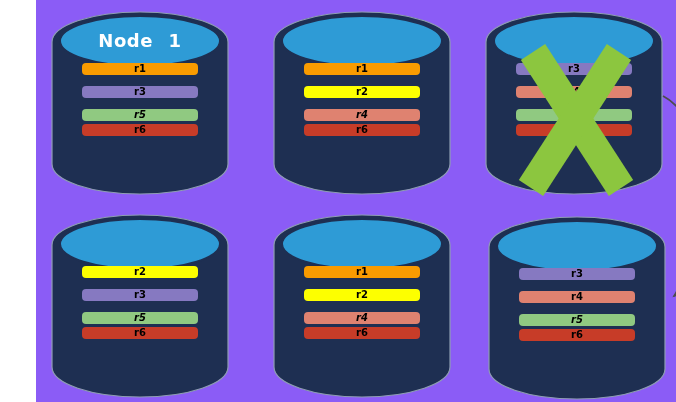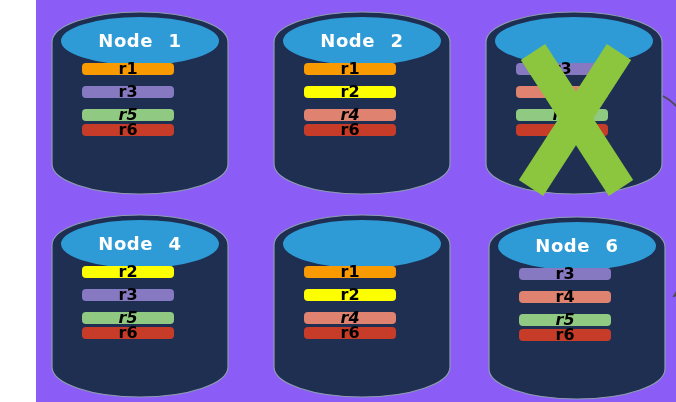--- a/index.html
+++ b/index.html
@@ -48,27 +48,27 @@
     text-align: center;
     color: var(--title-text);
     font-size: 18px;
     font-weight: bold;
     word-spacing: 9px;
     letter-spacing: 0.5px;
   }
   .bar {
     position: absolute;
     left: 33px;
-    width: 92px;
+    width: 116px;
     height: 12px;
     line-height: 12px;
     border-radius: 4px;
     text-align: center;
     color: var(--bar-text);
-    font-size: 16px;
+    font-size: 10px;
     font-weight: bold;
   }
   .bar.b0 { top: 55px; }
   .bar.b1 { top: 78px; }
   .bar.b2 { top: 101px; font-style: italic; }
   .bar.b3 { top: 116px; }
   .xmark {
     position: absolute;
     left: 0; top: 0;
     width: 182px;
@@ -108,21 +108,20 @@
     <div class="bar b1" style="background: rgb(134, 121, 193);">r3</div>
     <div class="bar b2" style="background: rgb(144, 201, 129);">r5</div>
     <div class="bar b3" style="background: rgb(199, 60, 40);">r6</div>
   </div>
 
   <div class="node" style="left:235px; top:8px;">
     <svg class="cyl" viewBox="0 0 182 190">
       <path class="cyl-body" d="M3,34 A88,30 0 0 1 179,34 L179,156 A88,30 0 0 1 3,156 Z"></path>
       <ellipse class="cyl-top" cx="91" cy="33" rx="80" ry="25"></ellipse>
     </svg>
-    <div class="node-title">Node 2</div>
     <div class="bar b0" style="background: rgb(249, 155, 0);">r1</div>
     <div class="bar b1" style="background: rgb(253, 255, 0);">r2</div>
     <div class="bar b2" style="background: rgb(223, 130, 112);">r4</div>
     <div class="bar b3" style="background: rgb(199, 60, 40);">r6</div>
   </div>
 
   <div class="node" style="left:447px; top:8px;">
     <svg class="cyl" viewBox="0 0 182 190">
       <path class="cyl-body" d="M3,34 A88,30 0 0 1 179,34 L179,156 A88,30 0 0 1 3,156 Z"></path>
       <ellipse class="cyl-top" cx="91" cy="33" rx="80" ry="25"></ellipse>
@@ -135,21 +134,20 @@
       <line x1="50" y1="44" x2="138" y2="180"></line>
       <line x1="136" y1="44" x2="48" y2="180"></line>
     </svg>
   </div>
 
   <div class="node" style="left:13px; top:211px;">
     <svg class="cyl" viewBox="0 0 182 190">
       <path class="cyl-body" d="M3,34 A88,30 0 0 1 179,34 L179,156 A88,30 0 0 1 3,156 Z"></path>
       <ellipse class="cyl-top" cx="91" cy="33" rx="80" ry="25"></ellipse>
     </svg>
-    <div class="node-title">Node 4</div>
     <div class="bar b0" style="background: rgb(253, 255, 0);">r2</div>
     <div class="bar b1" style="background: rgb(134, 121, 193);">r3</div>
     <div class="bar b2" style="background: rgb(144, 201, 129);">r5</div>
     <div class="bar b3" style="background: rgb(199, 60, 40);">r6</div>
   </div>
 
   <div class="node" style="left:235px; top:211px;">
     <svg class="cyl" viewBox="0 0 182 190">
       <path class="cyl-body" d="M3,34 A88,30 0 0 1 179,34 L179,156 A88,30 0 0 1 3,156 Z"></path>
       <ellipse class="cyl-top" cx="91" cy="33" rx="80" ry="25"></ellipse>
@@ -158,21 +156,20 @@
     <div class="bar b1" style="background: rgb(253, 255, 0);">r2</div>
     <div class="bar b2" style="background: rgb(223, 130, 112);">r4</div>
     <div class="bar b3" style="background: rgb(199, 60, 40);">r6</div>
   </div>
 
   <div class="node" style="left:450px; top:213px;">
     <svg class="cyl" viewBox="0 0 182 190">
       <path class="cyl-body" d="M3,34 A88,30 0 0 1 179,34 L179,156 A88,30 0 0 1 3,156 Z"></path>
       <ellipse class="cyl-top" cx="91" cy="33" rx="80" ry="25"></ellipse>
     </svg>
-    <div class="node-title">Node 6</div>
     <div class="bar b0" style="background: rgb(134, 121, 193);">r3</div>
     <div class="bar b1" style="background: rgb(223, 130, 112);">r4</div>
     <div class="bar b2" style="background: rgb(144, 201, 129);">r5</div>
     <div class="bar b3" style="background: rgb(199, 60, 40);">r6</div>
   </div>
 
   <svg class="arrow-layer" viewBox="0 0 676 402">
     <defs>
       <marker id="arrowhead" markerUnits="userSpaceOnUse" markerWidth="16" markerHeight="14" refX="12" refY="5.5" orient="auto">
         <path d="M0,0 L14,5.5 L0,11 Z" style="fill:var(--arrow)"></path>

